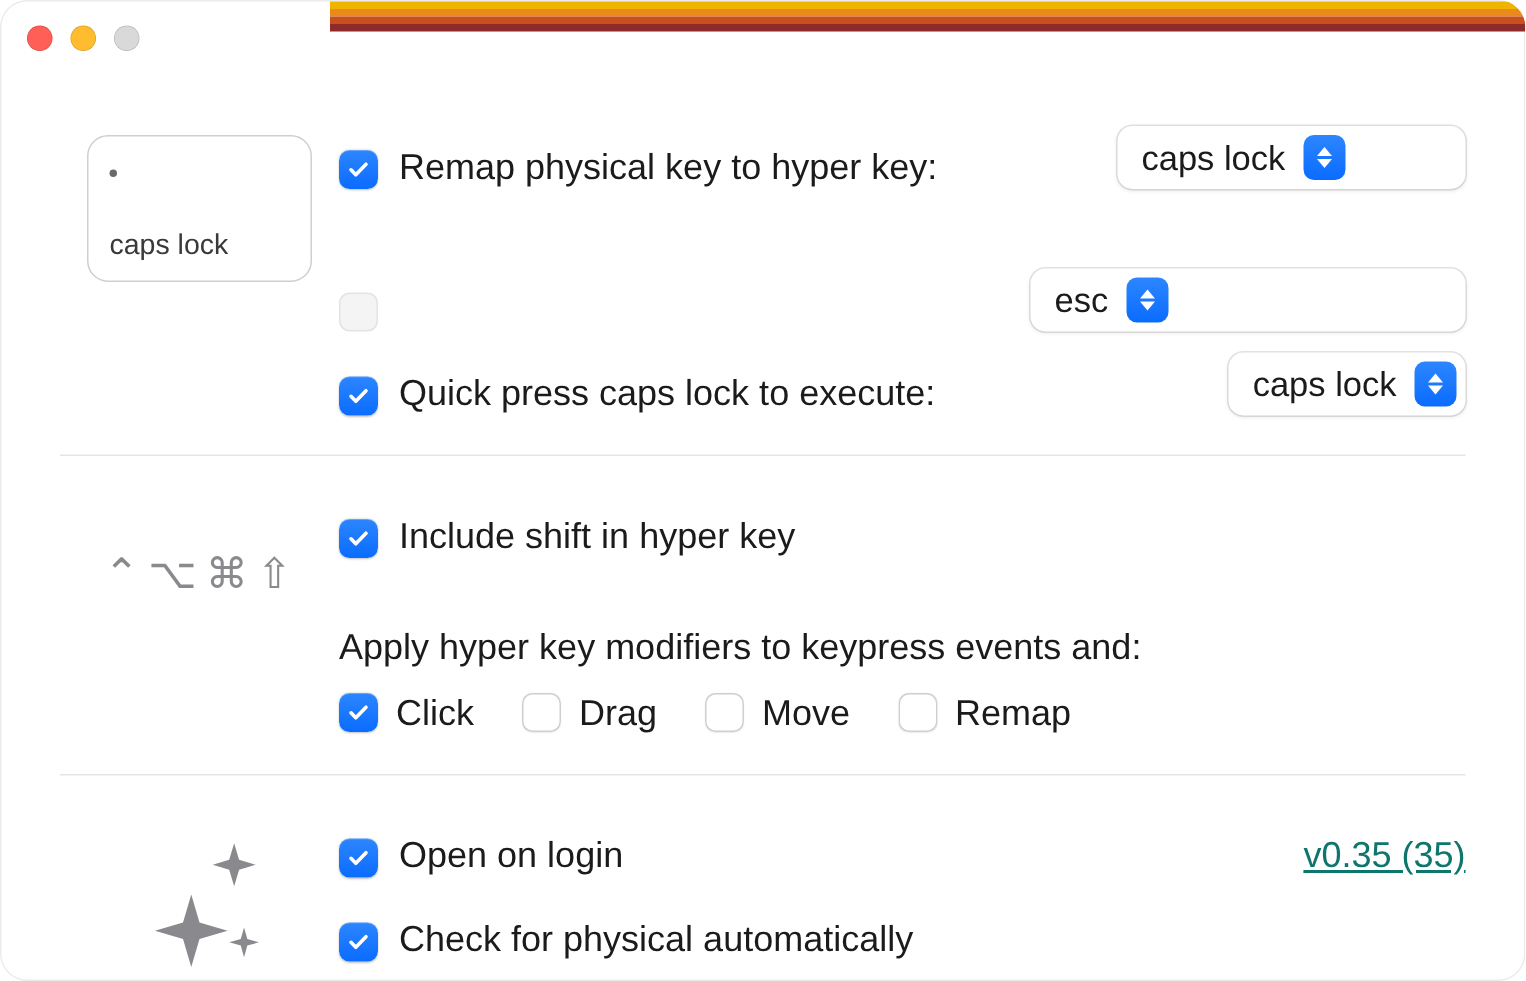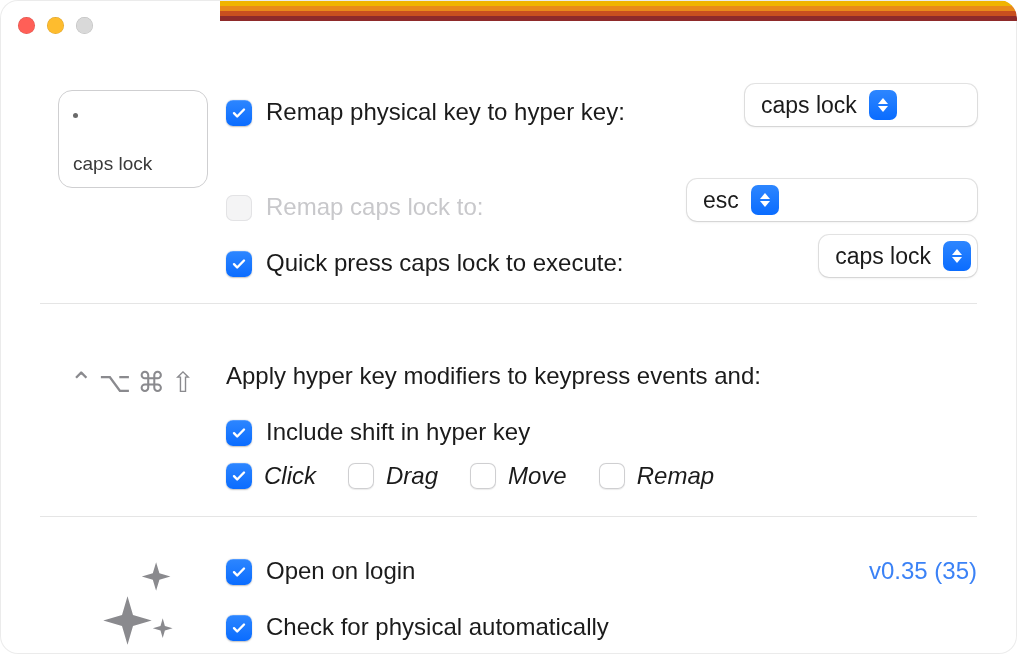--- a/index.html
+++ b/index.html
@@ -114,21 +114,22 @@
     font-size: 24px;
     color: #1b1b1b;
   }
   .rowlabel.disabled { color: #c8c8cb; }
   .sublabel {
     font-size: 24px;
     color: #1b1b1b;
   }
   .version {
     font-size: 24px;
-    color: #3b82f6;
+    color: #0f766e;
+    text-decoration: underline;
   }
 
   
   .cb {
     width: 26px; height: 26px;
     border-radius: 7px;
     display: inline-flex;
     align-items: center;
     justify-content: center;
     flex: none;
@@ -192,21 +193,21 @@
 
   
   .sparkles { color: #8a8a8e; width: 110px; height: 110px; }
 
   .optgroup {
     display: flex;
     gap: 32px;
     align-items: center;
     margin-top: 4px;
   }
-  .opt { display: inline-flex; align-items: center; gap: 12px; font-style: italic; }
+  .opt { display: inline-flex; gap: 12px; }
   .opt .rowlabel { font-size: 24px; }
 </style>
 </head>
 <body>
 
 <div class="window">
 
   <div class="titlebar">
     <div class="traffic-lights">
       <div class="tl tl-close"></div>
@@ -245,21 +246,20 @@
               <span class="stepper">
                 <span class="tri up"></span>
                   <span class="tri dn"></span>
               </span>
             </span>
           </span>
         </div>
 
         <div class="row">
           <span class="cb disabled"></span>
-          <span class="rowlabel disabled">Remap caps lock to:</span>
           <span class="right">
             <span class="select" style="min-width:290px;margin-top:41px;">
               <span>esc</span>
               <span class="stepper">
                 <span class="tri up"></span>
                   <span class="tri dn"></span>
               </span>
             </span>
           </span>
         </div>
@@ -289,31 +289,31 @@
       <div class="sidecol">
         <div class="modrow">
           <span>⌃</span>
             <span>⌥</span>
             <span>⌘</span>
             <span>⇧</span>
         </div>
       </div>
       <div class="main">
 
+        <div class="row">
+          <span class="cb checked">
+            <svg viewBox="0 0 16 16">
+                <path d="M3 8.2 L6.2 11.5 L13 4.5" stroke="#fff" stroke-width="2.4" fill="none" stroke-linecap="round" stroke-linejoin="round"></path>
+              </svg>
+          </span>
+          <span class="rowlabel">Include shift in hyper key</span>
+        </div>
+
         <div class="row" style="margin-top:18px;">
           <span class="sublabel">Apply hyper key modifiers to keypress events and:</span>
-        </div>
-
-        <div class="row">
-          <span class="cb checked">
-            <svg viewBox="0 0 16 16">
-                <path d="M3 8.2 L6.2 11.5 L13 4.5" stroke="#fff" stroke-width="2.4" fill="none" stroke-linecap="round" stroke-linejoin="round"></path>
-              </svg>
-          </span>
-          <span class="rowlabel">Include shift in hyper key</span>
         </div>
 
         <div class="optgroup">
           <span class="opt">
             <span class="cb checked">
               <svg viewBox="0 0 16 16">
                   <path d="M3 8.2 L6.2 11.5 L13 4.5" stroke="#fff" stroke-width="2.4" fill="none" stroke-linecap="round" stroke-linejoin="round"></path>
                 </svg>
             </span>
             <span class="rowlabel">Click</span>

